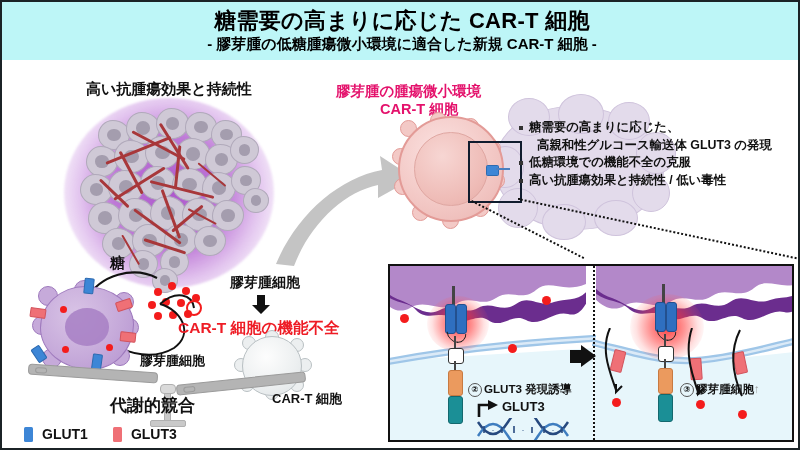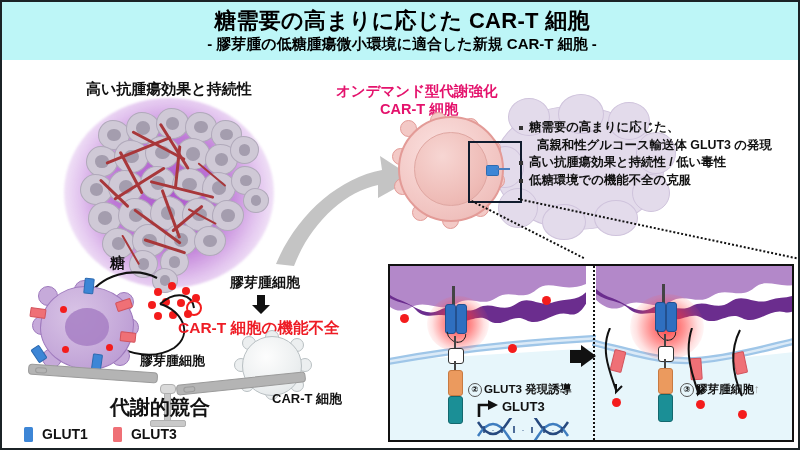--- a/index.html
+++ b/index.html
@@ -308,35 +308,35 @@
   </div>
   <div class="lbl" style="left:270px;top:388px;font-size:13px;">CAR-T 細胞</div>
 
   <div>
     <div class="post" style="left:162px;top:388px;width:5px;height:32px;"></div>
     <div class="post" style="left:148px;top:418px;width:34px;height:5px;border-radius:2px;"></div>
     <div style="position:absolute;left:158px;top:382px;width:14px;height:8px;border:1.5px solid #b0b0b0;border-radius:4px;background:#dadada;"></div>
     <div class="beam" style="left:26px;top:366px;width:128px;transform:rotate(4deg);"></div>
     <div class="beam" style="left:174px;top:376px;width:128px;transform:rotate(-6deg);"></div>
   </div>
-  <div class="lbl" style="left:108px;top:392px;font-size:20px;">代謝的競合</div>
+  <div class="lbl" style="left:108px;top:392px;font-size:17px;">代謝的競合</div>
 
   <div class="legend">
     <div class="sw" style="background:#3d86d6;"></div>
     <div class="tx">GLUT1</div>
     <div class="sw" style="background:#ef7076;margin-left:16px;"></div>
     <div class="tx">GLUT3</div>
   </div>
 
   <svg width="150" height="120" style="position:absolute;left:272px;top:150px;">
     <path d="M2 112 C 22 64, 64 26, 108 18 L 106 4 L 140 26 L 104 46 L 104 33
              C 70 40, 36 72, 20 114 Z" fill="#c4c4c4"></path>
   </svg>
 
-  <div class="lbl magenta" style="left:334px;top:80px;font-size:14.5px;">オンデマンド型代謝強化</div>
+  <div class="lbl magenta" style="left:334px;top:80px;font-size:14.5px;">膠芽腫の腫瘍微小環境</div>
   <div class="lbl magenta" style="left:378px;top:98px;font-size:14.5px;">CAR-T 細胞</div>
 
   <div>
     <div class="blob" style="left:492px;top:104px;width:168px;height:122px;
          border-radius:46% 54% 52% 48%/48% 52% 48% 52%;"></div>
     <div class="blob" style="left:506px;top:96px;width:40px;height:36px;"></div>
     <div class="blob" style="left:556px;top:92px;width:44px;height:38px;"></div>
     <div class="blob" style="left:606px;top:100px;width:40px;height:36px;"></div>
     <div class="blob" style="left:634px;top:130px;width:38px;height:40px;"></div>
     <div class="blob" style="left:630px;top:172px;width:36px;height:36px;"></div>
@@ -365,22 +365,22 @@
   <div class="callbox" style="left:466px;top:139px;width:50px;height:58px;"></div>
   <div class="glut g1" style="left:484px;top:163px;width:11px;height:9px;"></div>
   <div style="position:absolute;left:494px;top:166px;width:14px;height:2px;background:#4a7fbf;"></div>
 
   <div class="dotline" style="left:470px;top:198px;width:126px;transform:rotate(27deg);"></div>
   <div class="dotline" style="left:516px;top:196px;width:296px;transform:rotate(12deg);"></div>
 
   <div class="bullets">
     <div class="b">糖需要の高まりに応じた、</div>
     <div class="cont">高親和性グルコース輸送体 GLUT3 の発現</div>
+    <div class="b">低糖環境での機能不全の克服</div>
     <div class="b">高い抗腫瘍効果と持続性 / 低い毒性</div>
-    <div class="b">低糖環境での機能不全の克服</div>
   </div>
 
   <div class="inset">
 
     <div class="cyto" style="left:0;width:203px;height:92px;
          border-top:0;clip-path:polygon(0 14%,100% 0,100% 100%,0 100%);"></div>
     <svg width="206" height="180" style="position:absolute;left:0;top:0;">
       <path d="M-4 96 C 60 84, 140 76, 210 72" fill="none" stroke="#9fc6e8" stroke-width="7"></path>
       <path d="M-4 96 C 60 84, 140 76, 210 72" fill="none" stroke="#dbeaf7" stroke-width="2.5"></path>
     </svg>

